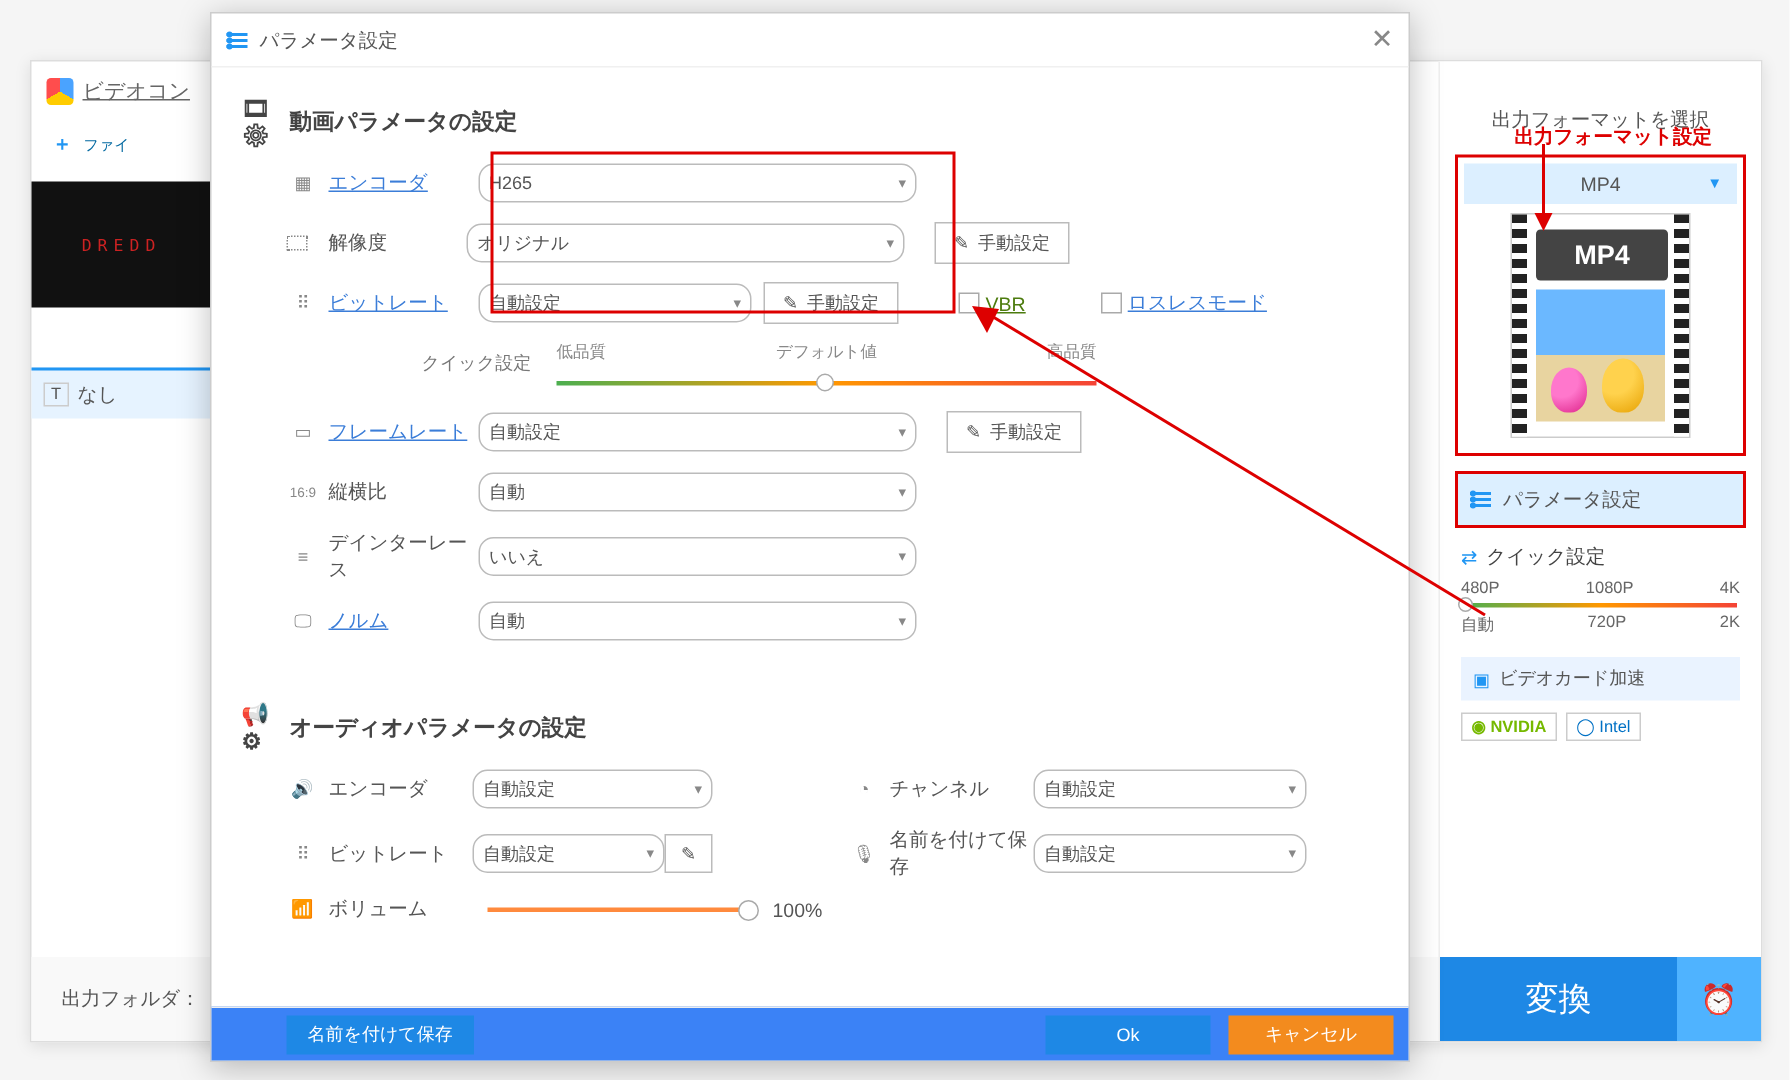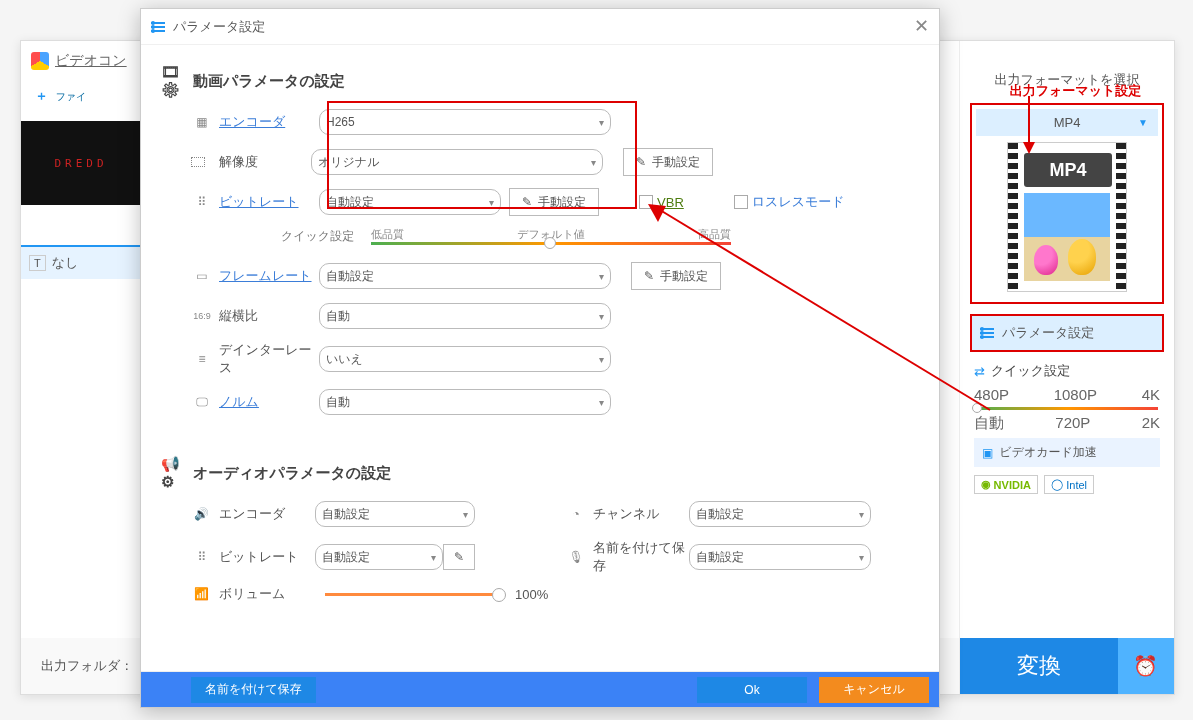--- a/index.html
+++ b/index.html
@@ -36,21 +36,21 @@
   .mp4-pic::before { content: ""; position: absolute; bottom: 6px; left: 44px; width: 28px; height: 36px; background: radial-gradient(circle at 30% 30%, #ffd24d 40%, #e6a000 100%); border-radius: 50% 50% 45% 45%; }
   .mp4-film { position: absolute; left: 0; top: 0; bottom: 0; width: 10px; background: repeating-linear-gradient(#222 0 6px, #fff 6px 10px); }
   .mp4-film.r { left: auto; right: 0; }
   .rp-param { margin: 10px 10px; border: 2px solid #d00; background: #dcefff; padding: 8px; display: flex; align-items: center; gap: 8px; }
   .slider-icon { display: inline-flex; flex-direction: column; gap: 2px; }
   .slider-icon span { display: block; width: 14px; height: 2px; background: #2196f3; position: relative; }
   .slider-icon span::after { content: ""; position: absolute; width: 4px; height: 4px; background: #2196f3; border-radius: 50%; top: -1px; }
   .rp-quick { margin: 10px 14px; }
   .rp-quick-h { display: flex; align-items: center; gap: 6px; font-size: 13px; color: #444; margin-bottom: 6px; }
   .rp-scale { position: relative; height: 40px; margin: 4px 0 12px; }
-  .rp-scale-top, .rp-scale-bot { display: flex; justify-content: space-between; font-size: 15px; color: #666; }
+  .rp-scale-top, .rp-scale-bot { display: flex; justify-content: space-between; font-size: 11px; color: #666; }
   .rp-scale-bar { height: 3px; margin: 4px 2px; background: linear-gradient(90deg, #4caf50, #ff9800, #f44336); position: relative; }
   .rp-scale-knob { position: absolute; left: -4px; top: -4px; width: 10px; height: 10px; background: #fff; border: 1px solid #aaa; border-radius: 50%; }
   .rp-accel { margin: 8px 14px; background: #eaf3ff; padding: 6px 8px; display: flex; align-items: center; gap: 6px; font-size: 12px; }
   .chip-row { display: flex; gap: 6px; margin: 6px 14px; }
   .chip { border: 1px solid #ccc; padding: 2px 6px; font-size: 11px; display: flex; align-items: center; gap: 3px; }
   .nvidia { color: #76b900; font-weight: bold; }
   .intel { color: #0071c5; }
   .convert-bar { position: absolute; bottom: 0; left: 0; right: 0; height: 56px; display: flex; }
   .convert-btn { flex: 1; background: #1e88e5; color: #fff; font-size: 22px; border: none; cursor: pointer; }
   .alarm-btn { width: 56px; background: #4fb3ff; border: none; color: #fff; font-size: 20px; cursor: pointer; }
@@ -72,21 +72,21 @@
   .w300 { width: 292px; }
   .w180 { width: 182px; }
   .w160 { width: 160px; }
   .btn { height: 28px; padding: 0 12px; border: 1px solid #bbb; background: #fff; display: inline-flex; align-items: center; gap: 6px; font-size: 12px; color: #555; cursor: pointer; }
   .btn-sm { height: 26px; width: 32px; padding: 0; justify-content: center; }
   .pencil::before { content: "✎"; }
   .chk { width: 14px; height: 14px; border: 1px solid #aaa; display: inline-block; margin-right: 4px; vertical-align: middle; background: #fff; }
   .quality-row { display: flex; align-items: center; padding-left: 120px; margin: 4px 0 16px; }
   .qlabel { width: 90px; font-size: 12px; color: #777; }
   .qslider { width: 300px; position: relative; }
-  .qslider-labels { display: flex; justify-content: space-between; font-size: 11px; color: #888; margin-bottom: 0; width: 360px; }
+  .qslider-labels { display: flex; justify-content: space-between; font-size: 11px; color: #888; margin-bottom: 12px; width: 360px; }
   .qbar { height: 3px; background: linear-gradient(90deg, #4caf50, #ff9800, #f44336); width: 360px; position: relative; }
   .qknob { position: absolute; top: -5px; left: 48%; width: 12px; height: 12px; background: #fff; border: 1px solid #aaa; border-radius: 50%; }
   .audio-grid { display: flex; flex-wrap: wrap; }
   .audio-grid .row { width: 50%; }
   .audio-grid .row label { width: 96px; }
   .vol-row { padding-left: 30px; display: flex; align-items: center; }
   .vol-slider { width: 180px; height: 3px; background: #ff8a3d; position: relative; margin: 0 10px; }
   .vol-slider::after { content: ""; position: absolute; right: -1px; top: -5px; width: 12px; height: 12px; background: #fff; border: 1px solid #aaa; border-radius: 50%; }
   .dlg-footer { position: absolute; bottom: 0; left: 0; right: 0; height: 36px; display: flex; align-items: center; justify-content: flex-end; padding: 16px 10px; gap: 12px; border-top: 1px solid #eee; background: #3b82f6; }
   .save-as { position: absolute; left: 50px; background: #1e88e5; color: #fff; border: none; height: 26px; padding: 0 14px; font-size: 12px; cursor: pointer; }
@@ -247,21 +247,21 @@
         <span style="width:8px"></span>
         <button class="btn">
             <span class="pencil"></span>
             <span>手動設定</span>
           </button>
         <span style="width:40px"></span>
         <span class="chk"></span>
         <span style="text-decoration:underline; color:#4d7c0f;">VBR</span>
         <span style="width:50px"></span>
         <span class="chk"></span>
-        <span style="color:#3b7dd8;text-align:center;">ロスレスモード</span>
+        <span style="text-decoration:underline; color:#3b7dd8;text-align:center;">ロスレスモード</span>
       </div>
     </div>
 
     <div class="quality-row">
       <span class="qlabel">クイック設定</span>
       <div class="qslider">
         <div class="qslider-labels">
           <span>低品質</span>
           <span>デフォルト値</span>
           <span>高品質</span>

